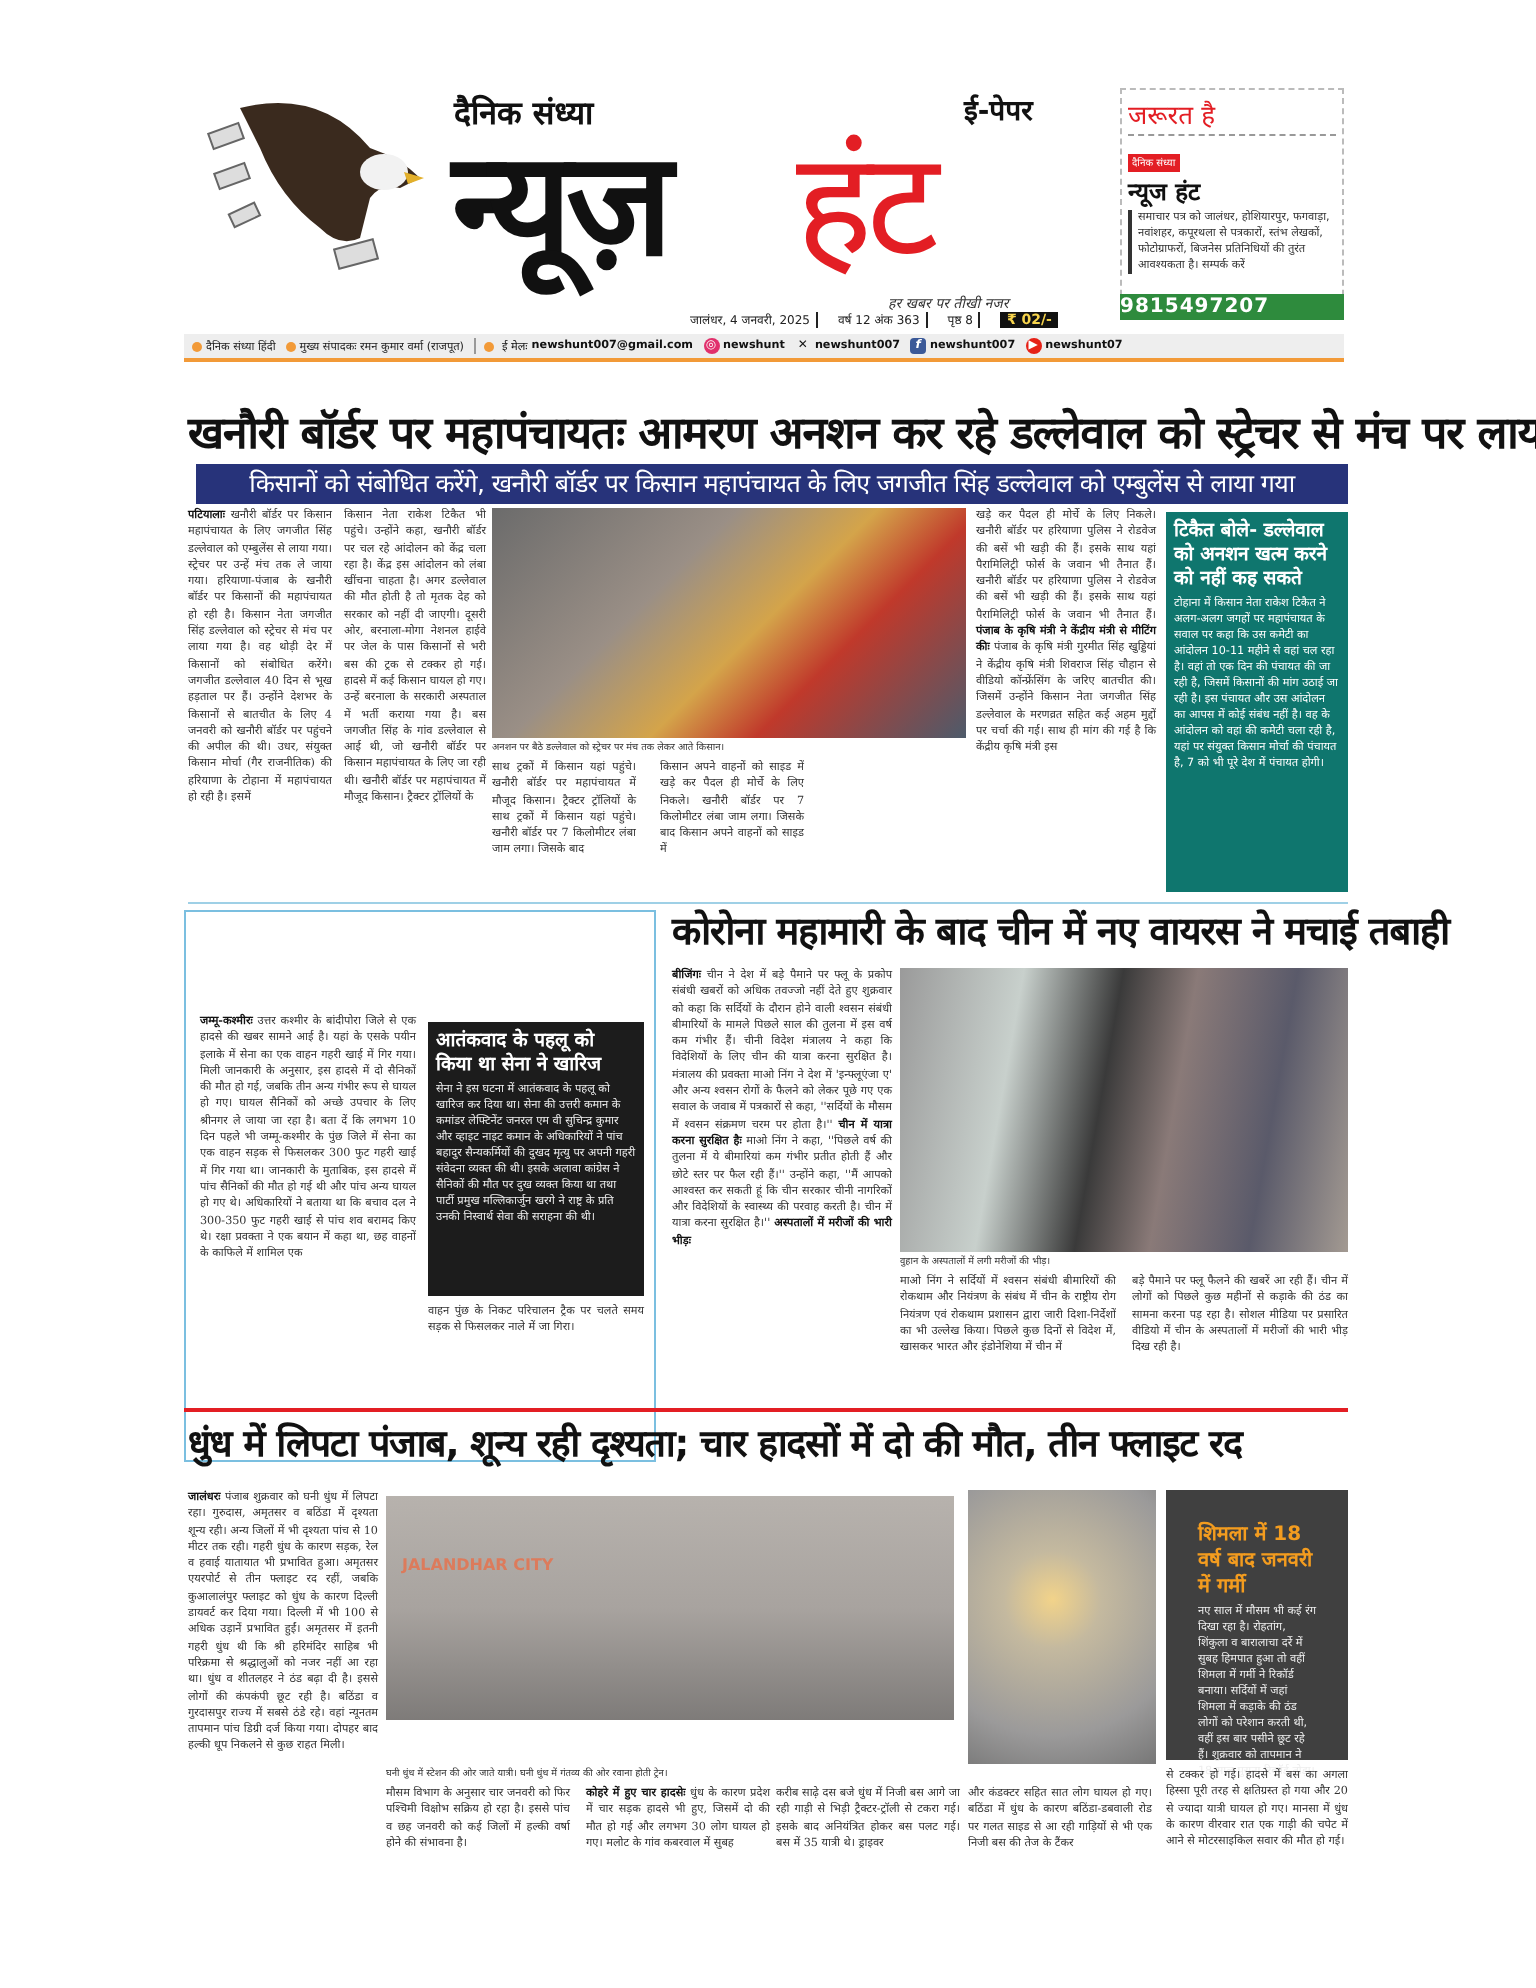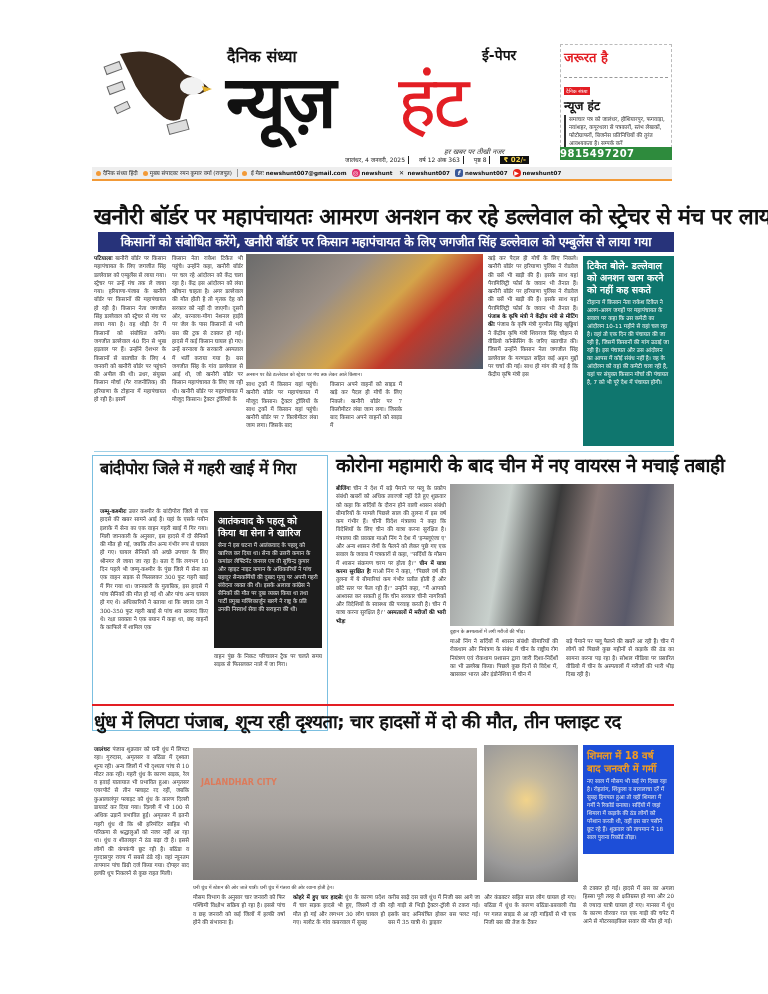--- a/index.html
+++ b/index.html
@@ -15,33 +15,33 @@
 #brand-sub{left:227px;top:45px;font-size:16px;font-weight:bold;color:#111}
 #brand-main{left:226px;top:54px;font-size:72px;font-weight:900;color:#111;letter-spacing:-3px;line-height:96px}
 #brand-red{left:398px;top:54px;font-size:72px;font-weight:400;color:#e31e24;letter-spacing:-3px;line-height:96px}
 #epaper{left:482px;top:45px;font-size:14px;font-weight:bold;color:#111}
 #tagline{left:444px;top:147px;font-size:7px;color:#333;font-style:italic}
 #dateline{left:345px;top:156px;font-size:6px;color:#222;display:flex;gap:10px;align-items:center}
 #dateline span{border-right:1px solid #222;padding-right:3px}
 #price{background:#111;color:#f7d44c;padding:0 3px;font-weight:bold;font-size:7px}
 
 #adbox{left:560px;top:44px;width:112px;height:114px;border:1px dashed #bbb;padding:3px}
-#ad-h{color:#e31e24;font-weight:bold;font-size:13px;border-bottom:1px dashed #999;padding-bottom:11px}
+#ad-h{color:#e31e24;font-weight:normal;font-size:13px;border-bottom:1px dashed #999;padding-bottom:1px}
 #ad-tag{display:inline-block;background:#e31e24;color:#fff;font-size:5px;padding:1px 2px;margin-top:3px}
 #ad-name{font-size:12px;font-weight:bold;color:#111}
 #ad-text{font-size:5.6px;line-height:8px;color:#333;border-left:2px solid #333;padding-left:3px;margin-top:1px}
 #ad-phone{left:560px;top:147px;width:112px;height:13px;background:#2e8b3d;color:#fff;font-weight:bold;font-size:10px;text-align:left;line-height:13px;letter-spacing:0.5px}
 
 #infobar{left:92px;top:167px;width:580px;height:14px;background:#eee;border-bottom:2px solid #f29a38;font-size:5.6px;display:flex;align-items:center;gap:5px;padding-left:4px;white-space:nowrap}
 .dot{display:inline-block;width:5px;height:5px;border-radius:50%;background:#f29a38;margin-right:2px;vertical-align:middle}
 .soc{font-weight:bold;color:#111;display:flex;align-items:center;gap:2px}
 .ico{display:inline-block;width:8px;height:8px;border-radius:2px;color:#fff;font-size:6px;text-align:center;line-height:8px}
 
 #h1{left:94px;top:200px;font-size:22px}
-#kicker{left:98px;top:232px;width:576px;height:20px;background:#27337a;color:#fff;font-size:12.5px;text-align:center;line-height:20px;font-weight:bold;letter-spacing:-0.3px}
+#kicker{left:98px;top:232px;width:576px;height:20px;background:#27337a;color:#fff;font-size:12.5px;text-align:center;line-height:20px;font-weight:normal;letter-spacing:-0.3px}
 #s1c1{left:94px;top:254px;width:72px}
 #s1c2{left:172px;top:254px;width:71px}
 #s1photo{left:246px;top:254px;width:237px;height:115px;background:linear-gradient(135deg,#6b6b6b 0%,#9a8f86 35%,#d4a44a 55%,#c0392b 70%,#4d5b6b 100%)}
 #s1cap{left:246px;top:371px}
 #s1c3{left:246px;top:380px;width:72px}
 #s1c4{left:330px;top:380px;width:72px}
 #s1c5{left:488px;top:254px;width:90px}
 #bluebox{left:583px;top:256px;width:91px;height:190px;background:#0f766e;color:#fff;padding:4px}
 #bluebox h4{font-size:9.5px;line-height:12px;color:#fff}
 #bluebox p{font-size:5.6px;line-height:8px;margin-top:2px}
@@ -58,28 +58,28 @@
 #h3{left:336px;top:452px;font-size:19px}
 #s3c1{left:336px;top:484px;width:110px}
 #s3photo{left:450px;top:484px;width:224px;height:142px;background:linear-gradient(100deg,#9a9a9a 0%,#c8d0cc 25%,#3a3a3a 45%,#8a7a78 60%,#5a5a6a 80%,#a39a92 100%)}
 #s3cap{left:450px;top:628px}
 #s3c2{left:450px;top:637px;width:108px}
 #s3c3{left:566px;top:637px;width:108px}
 #sep2{left:92px;top:704px;width:582px;height:2px;background:#e31e24}
 
 #h4{left:94px;top:708px;font-size:18.5px}
 #s4c1{left:94px;top:745px;width:95px}
-#fogphoto1{left:193px;top:748px;width:284px;height:132px;background:linear-gradient(180deg,#b7b2ad 0%,#a8a39f 50%,#7e7b79 100%)}
+#fogphoto1{left:193px;top:748px;width:284px;height:112px;background:linear-gradient(180deg,#b7b2ad 0%,#a8a39f 50%,#7e7b79 100%)}
 #fogphoto2{left:484px;top:745px;width:94px;height:137px;background:radial-gradient(circle at 45% 40%,#f2d38a 0%,#c4b99f 25%,#9b9a9a 70%,#777 100%)}
 #s4cap{left:193px;top:884px}
 #s4c2{left:193px;top:893px;width:92px}
 #s4c3{left:293px;top:893px;width:92px}
 #s4c4{left:388px;top:893px;width:92px}
 #s4c5{left:484px;top:893px;width:92px}
-#blackbox{left:583px;top:745px;width:91px;height:109px;background:#1d4ed8;color:#fff;padding:4px}
+#blackbox{left:583px;top:745px;width:91px;height:135px;background:#404040;color:#fff;padding:16px}
 #blackbox h4{font-size:10px;line-height:13px;color:#f39c1f}
 #blackbox p{font-size:5.6px;line-height:8px;margin-top:2px;color:#eee}
 #s4c6{left:583px;top:884px;width:91px}
 </style>
 </head>
 <body>
 
 <div class="abs" id="eagle">
   <svg width="120" height="100" viewBox="0 0 120 100">
     <path d="M20 10 Q60 0 85 30 Q100 35 110 45 L100 50 Q90 48 85 55 L80 75 Q70 80 60 70 Q40 55 30 30 Z" fill="#3a2a1e"></path>
@@ -151,21 +151,20 @@
   <span>पंजाब के कृषि मंत्री गुरमीत सिंह खुड्डियां ने केंद्रीय कृषि मंत्री शिवराज सिंह चौहान से वीडियो कॉन्फ्रेंसिंग के जरिए बातचीत की। जिसमें उन्होंने किसान नेता जगजीत सिंह डल्लेवाल के मरणव्रत सहित कई अहम मुद्दों पर चर्चा की गई। साथ ही मांग की गई है कि केंद्रीय कृषि मंत्री इस</span>
 </div>
 <div class="abs" id="bluebox">
   <h4>टिकैत बोले- डल्लेवाल को अनशन खत्म करने को नहीं कह सकते</h4>
   <p>टोहाना में किसान नेता राकेश टिकैत ने अलग-अलग जगहों पर महापंचायत के सवाल पर कहा कि उस कमेटी का आंदोलन 10-11 महीने से वहां चल रहा है। वहां तो एक दिन की पंचायत की जा रही है, जिसमें किसानों की मांग उठाई जा रही है। इस पंचायत और उस आंदोलन का आपस में कोई संबंध नहीं है। वह के आंदोलन को वहां की कमेटी चला रही है, यहां पर संयुक्त किसान मोर्चा की पंचायत है, 7 को भी पूरे देश में पंचायत होगी।</p>
 </div>
 <div class="abs" id="sep1"></div>
 
 <div class="abs" id="band"></div>
 <div class="abs headline" id="h2">
-  <div>बांदीपोरा जिले में गहरी खाई में गिरा</div>
 </div>
 <div class="abs col" id="s2c1"><b>जम्मू-कश्मीरः</b> <span>उत्तर कश्मीर के बांदीपोरा जिले से एक हादसे की खबर सामने आई है। यहां के एसके पयीन इलाके में सेना का एक वाहन गहरी खाई में गिर गया। मिली जानकारी के अनुसार, इस हादसे में दो सैनिकों की मौत हो गई, जबकि तीन अन्य गंभीर रूप से घायल हो गए। घायल सैनिकों को अच्छे उपचार के लिए श्रीनगर ले जाया जा रहा है। बता दें कि लगभग 10 दिन पहले भी जम्मू-कश्मीर के पुंछ जिले में सेना का एक वाहन सड़क से फिसलकर 300 फुट गहरी खाई में गिर गया था। जानकारी के मुताबिक, इस हादसे में पांच सैनिकों की मौत हो गई थी और पांच अन्य घायल हो गए थे। अधिकारियों ने बताया था कि बचाव दल ने 300-350 फुट गहरी खाई से पांच शव बरामद किए थे। रक्षा प्रवक्ता ने एक बयान में कहा था, छह वाहनों के काफिले में शामिल एक</span></div>
 <div class="abs" id="darkbox">
   <h4>आतंकवाद के पहलू को किया था सेना ने खारिज</h4>
   <p>सेना ने इस घटना में आतंकवाद के पहलू को खारिज कर दिया था। सेना की उत्तरी कमान के कमांडर लेफ्टिनेंट जनरल एम वी सुचिन्द्र कुमार और व्हाइट नाइट कमान के अधिकारियों ने पांच बहादुर सैन्यकर्मियों की दुखद मृत्यु पर अपनी गहरी संवेदना व्यक्त की थी। इसके अलावा कांग्रेस ने सैनिकों की मौत पर दुख व्यक्त किया था तथा पार्टी प्रमुख मल्लिकार्जुन खरगे ने राष्ट्र के प्रति उनकी निस्वार्थ सेवा की सराहना की थी।</p>
 </div>
 <div class="abs col" id="s2c2">वाहन पुंछ के निकट परिचालन ट्रैक पर चलते समय सड़क से फिसलकर नाले में जा गिरा।</div>
 
 <div class="abs headline" id="h3">कोरोना महामारी के बाद चीन में नए वायरस ने मचाई तबाही</div>
 <div class="abs col" id="s3c1">

